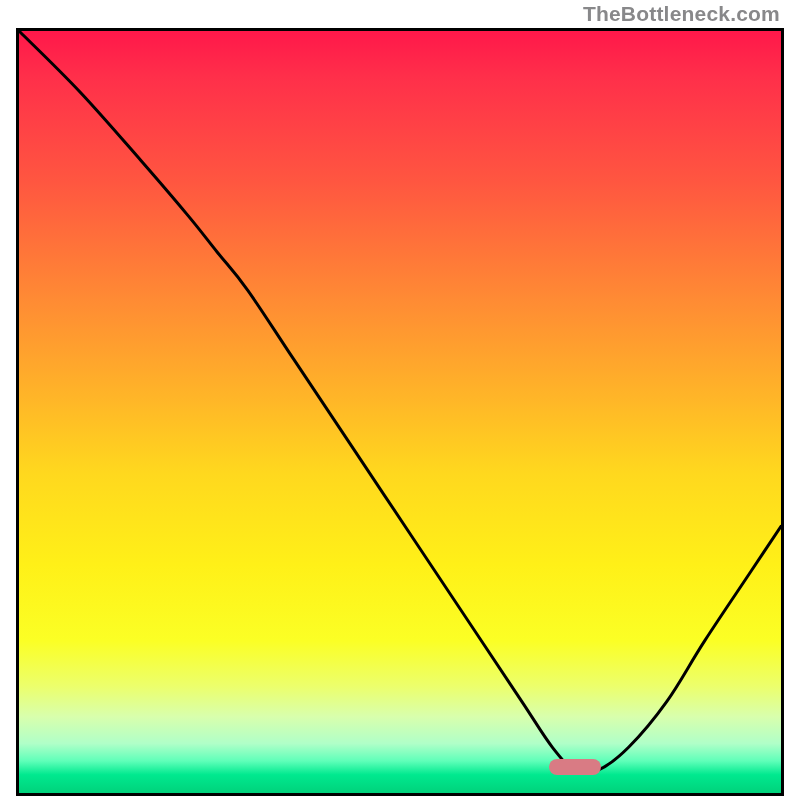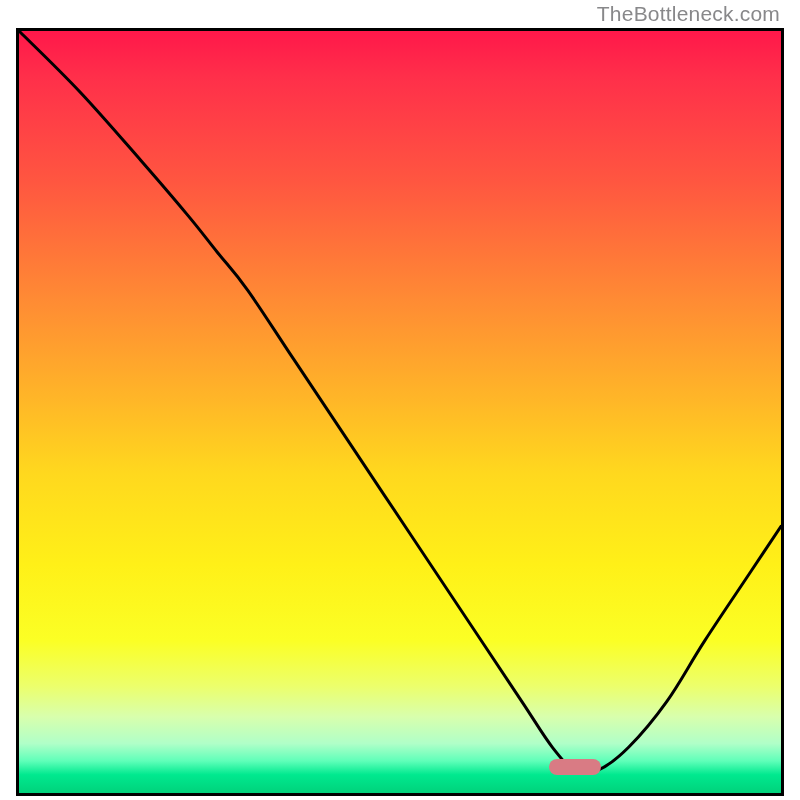--- a/index.html
+++ b/index.html
@@ -62,21 +62,21 @@
     height: 16px;
     border-radius: 8px;
     background: #d97b84;
   }
   .watermark {
     position: absolute;
     top: 2px;
     right: 20px;
     font-family: Arial, Helvetica, sans-serif;
     font-size: 21px;
-    font-weight: 400;
+    font-weight: 700;
     color: #88888a;
     letter-spacing: 0.2px;
   }
 </style>
 </head>
 <body>
 
 <div class="watermark">TheBottleneck.com</div>
 
 <div class="frame">

